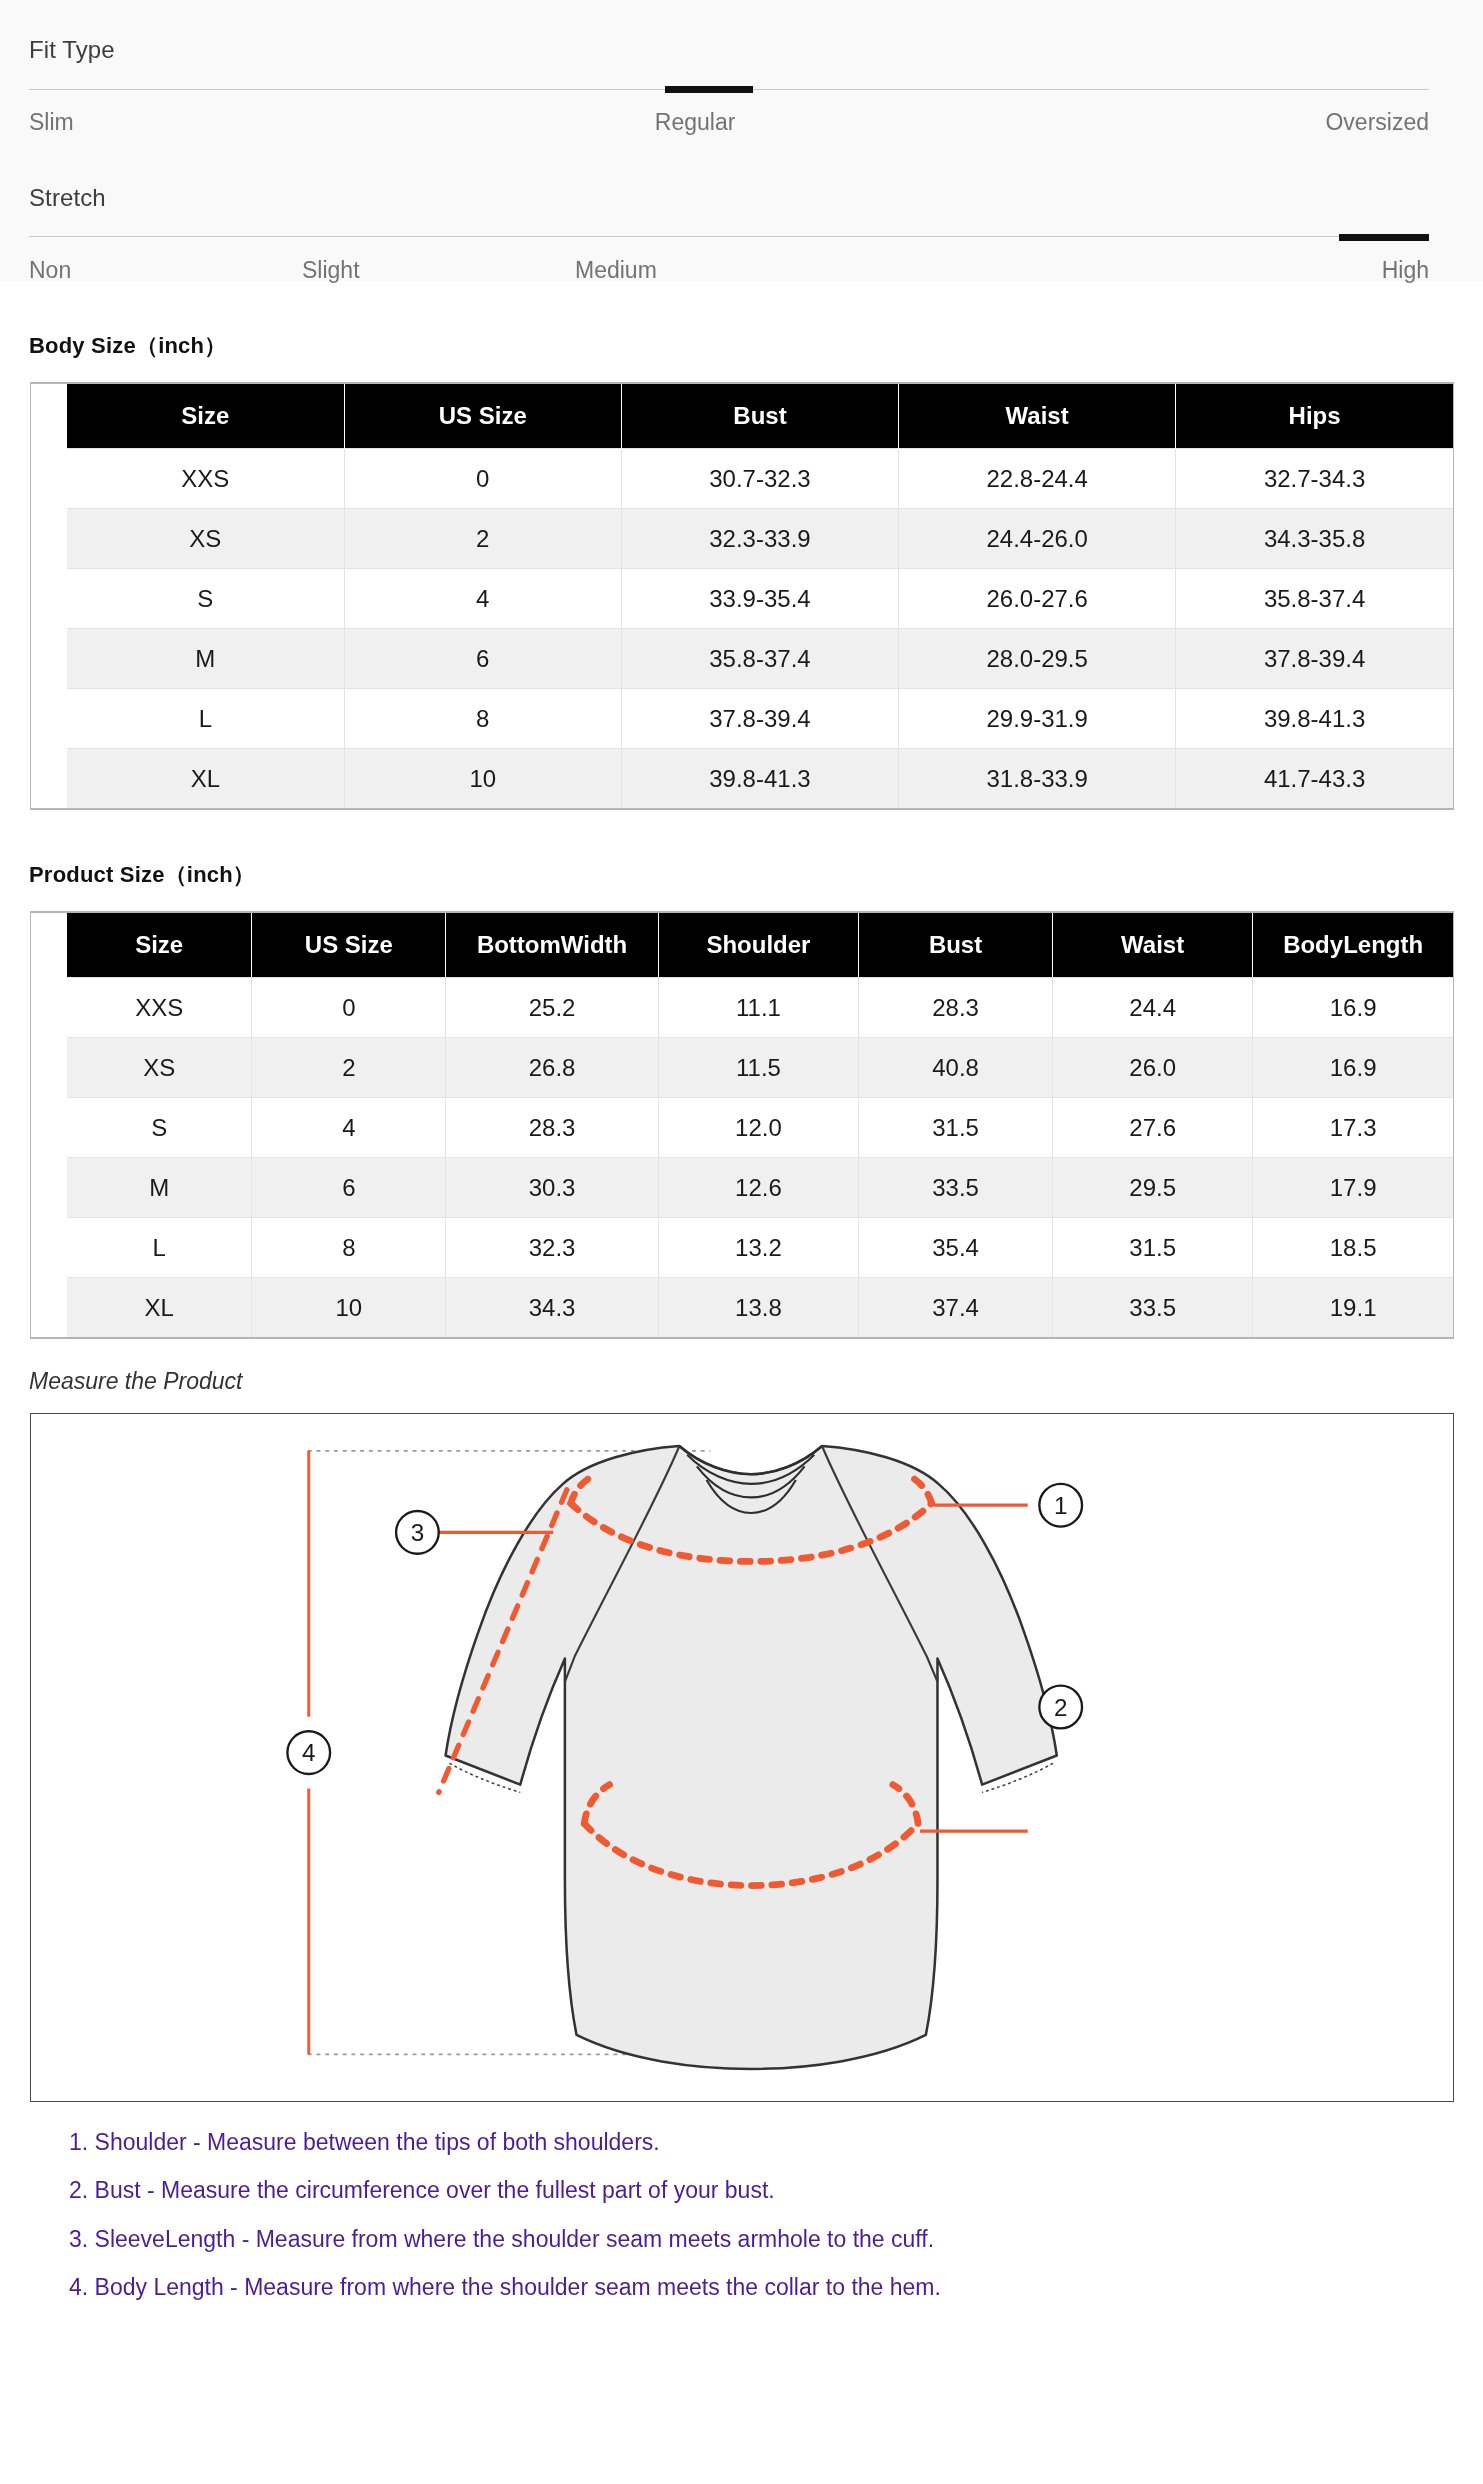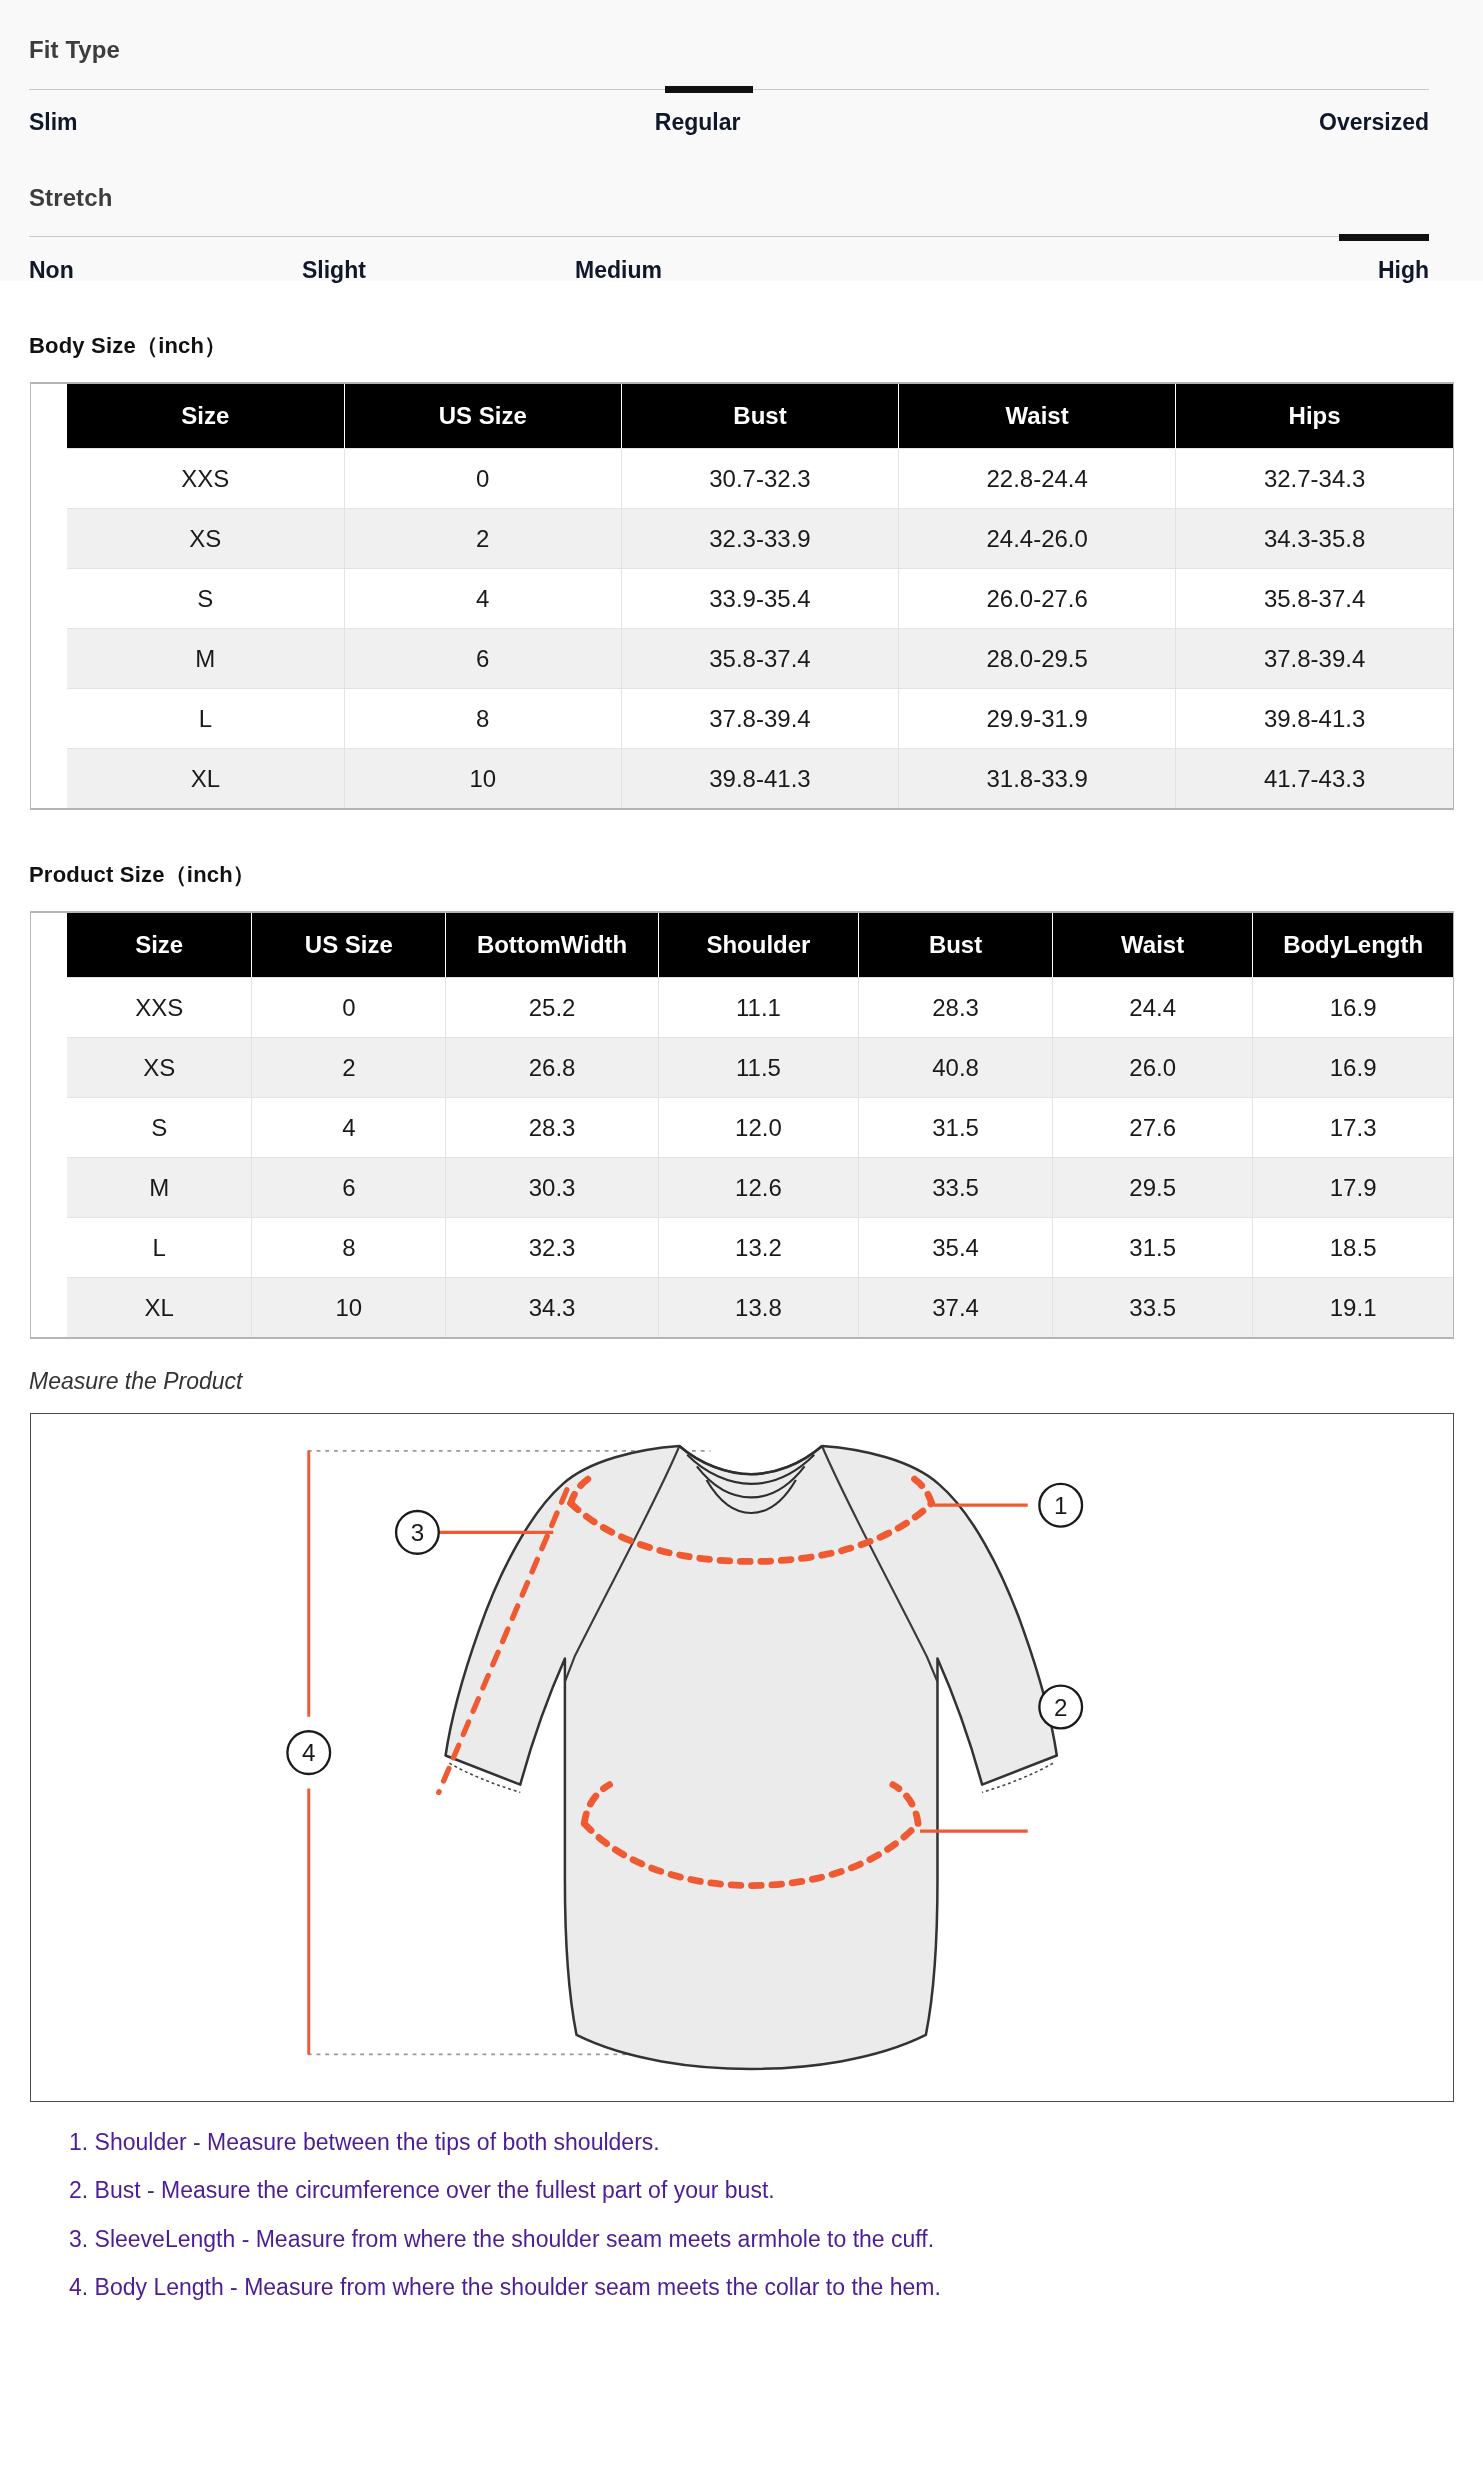--- a/index.html
+++ b/index.html
@@ -17,21 +17,21 @@
     overflow: hidden;
   }
 
   
   .fit-panel {
     background: #f9f9f9;
     padding: 37px 29px 29px 29px;
     width: 1484px;
     height: 281px;
   }
-  .fit-group { margin-bottom: 11.6px; font-weight: bold; }
+  .fit-group { margin-bottom: 11.6px; }
   .fit-title {
     font-size: 24px;
     color: #3d3d3d;
     line-height: 1.1;
     margin-bottom: 21.3px;
     letter-spacing: 0.1px;
   }
   .slider-track {
     position: relative;
     height: 8.7px;
@@ -53,21 +53,21 @@
   }
   .slider-labels {
     position: relative;
     width: 1400px;
     height: 33px;
     margin-top: 15.5px;
   }
   .slider-labels span {
     position: absolute;
     font-size: 23px;
-    color: #0f172a;
+    color: #737373;
     white-space: nowrap;
     top: 0;
   }
   .lbl-start { left: 0; }
   .lbl-end   { right: 0; }
 
   .fit-group-2 { margin-top: 43px; }
 
   
   .section-title {

